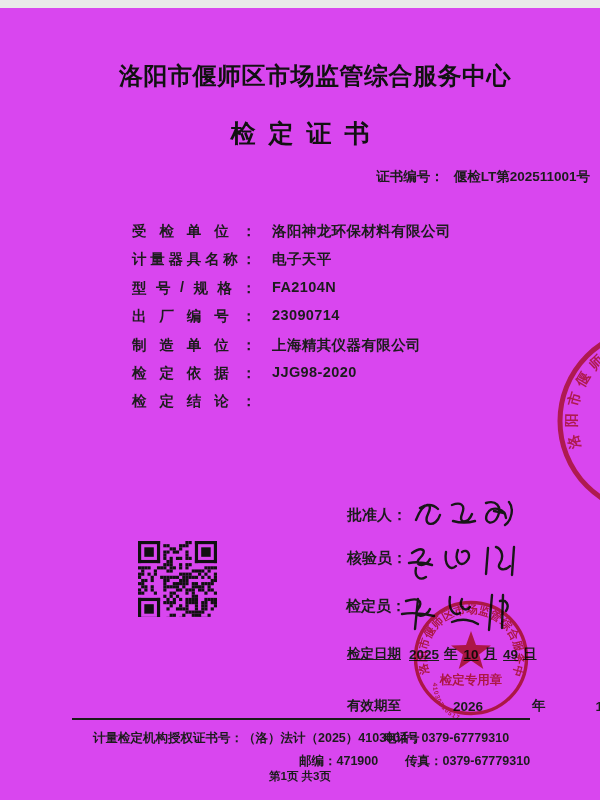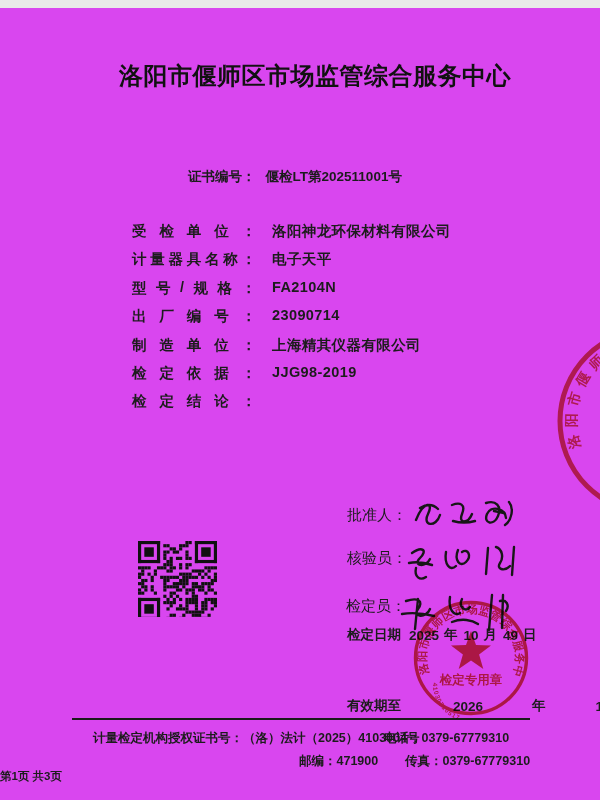--- a/index.html
+++ b/index.html
@@ -17,48 +17,49 @@
     text-align:center;font-size:24px;font-weight:700;color:#111;
     letter-spacing:0.5px;white-space:nowrap;
   }
   .cert-title{
     position:absolute;top:109px;left:0;right:0;
     text-align:center;font-size:25px;font-weight:700;color:#111;
     letter-spacing:13px;text-indent:13px;white-space:nowrap;
   }
   .certno-line{
     position:absolute;top:160px;left:0;right:10px;
-    display:flex;justify-content:center;gap:10px;
+    display:flex;justify-content:flex-end;gap:10px;
     font-size:13.5px;font-weight:700;
   }
   .fields{position:absolute;left:132px;top:214px;}
   .frow{display:flex;align-items:flex-start;height:28.4px;font-size:14.5px;font-weight:700;}
   .jlabel{display:inline-flex;justify-content:space-between;width:124px;flex-shrink:0;}
   .fvalue{margin-left:16px;white-space:nowrap;letter-spacing:0.4px;}
-  .sign-label{position:absolute;font-size:15px;font-weight:400;white-space:nowrap;}
+  .sign-label{position:absolute;font-size:15px;font-weight:700;white-space:nowrap;}
   .sig{position:absolute;z-index:2;}
   .sig path{fill:none;stroke:#171717;stroke-width:2.4;stroke-linecap:round;stroke-linejoin:round;}
   .qr{position:absolute;left:138px;top:533px;z-index:1;}
   .drow{position:absolute;left:347px;display:flex;align-items:center;font-size:13.5px;font-weight:700;white-space:nowrap;}
   .dlabel{width:62px;}
   .dnum{margin-right:5px;}
   .dunit{margin-right:6px;}
   .sep{position:absolute;left:72px;top:710px;width:458px;height:2px;background:#1a1a1a;}
   .foot{position:absolute;font-size:12.5px;font-weight:700;white-space:nowrap;}
-  .pageno{position:absolute;top:761px;left:0;right:0;font-size:11.5px;font-weight:700;}
+  .pageno{position:absolute;top:761px;left:0;right:0;text-align:center;font-size:11.5px;font-weight:700;}
   .seal-main{position:absolute;left:391px;top:570px;z-index:5;mix-blend-mode:multiply;opacity:0.88;}
   .seal-partial{position:absolute;left:515px;top:300px;z-index:5;mix-blend-mode:multiply;opacity:0.82;}
   .seal-text{font-family:"Liberation Sans","DejaVu Sans",sans-serif;font-weight:700;}
 </style>
 </head>
 <body>
 
 <div class="page">
 
   <div class="org-title">洛阳市偃师区市场监管综合服务中心</div>
+  <div class="cert-title">检定证书</div>
 
   <div class="certno-line">
     <span>证书编号：</span>
     <span>偃检LT第202511001号</span>
   </div>
 
   <div class="fields">
     <div class="frow">
       <span class="jlabel">
           <span>受</span>
@@ -113,21 +114,21 @@
       <span class="fvalue">上海精其仪器有限公司</span>
     </div>
     <div class="frow">
       <span class="jlabel">
           <span>检</span>
           <span>定</span>
           <span>依</span>
           <span>据</span>
           <span>：</span>
         </span>
-      <span class="fvalue">JJG98-2019</span>
+      <span class="fvalue">JJG98-2020</span>
     </div>
     <div class="frow">
       <span class="jlabel">
           <span>检</span>
           <span>定</span>
           <span>结</span>
           <span>论</span>
           <span>：</span>
         </span>
     </div>
@@ -371,21 +372,21 @@
       <rect x="69.52" y="72.68" width="3.16" height="3.16" fill="#101010"></rect>
       <rect x="28.44" y="75.84" width="3.16" height="3.16" fill="#101010"></rect>
       <rect x="31.60" y="75.84" width="3.16" height="3.16" fill="#101010"></rect>
       <rect x="41.08" y="75.84" width="3.16" height="3.16" fill="#101010"></rect>
       <rect x="44.24" y="75.84" width="3.16" height="3.16" fill="#101010"></rect>
       <rect x="60.04" y="75.84" width="3.16" height="3.16" fill="#101010"></rect>
       <rect x="63.20" y="75.84" width="3.16" height="3.16" fill="#101010"></rect>
       <rect x="66.36" y="75.84" width="3.16" height="3.16" fill="#101010"></rect>
     </svg>
 
-  <div class="drow" style="top:618px;">
+  <div class="drow" style="top:637px;text-decoration:underline;">
     <span class="dlabel">检定日期</span>
     <span class="dnum">2025</span>
     <span class="dunit">年</span>
     <span class="dnum">10</span>
     <span class="dunit">月</span>
     <span class="dnum">49</span>
     <span>日</span>
   </div>
   <div class="drow" style="top:689px;gap:44px;">
     <span class="dlabel">有效期至</span>

